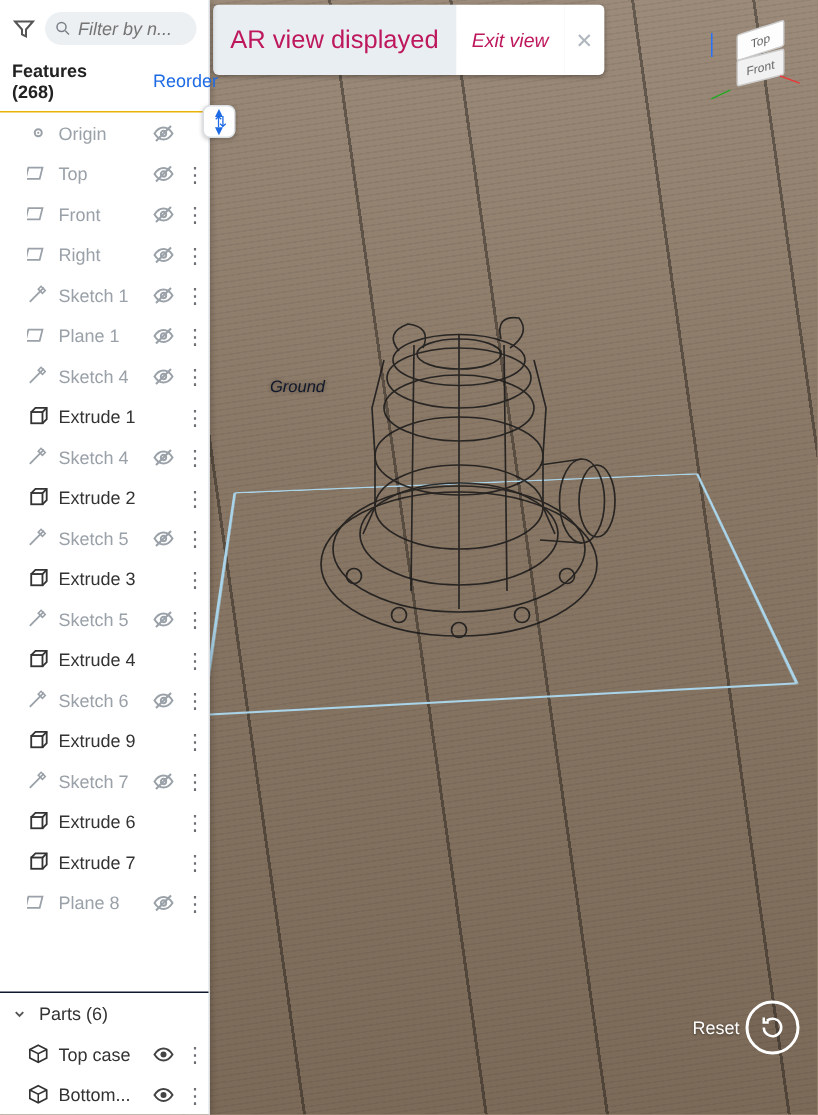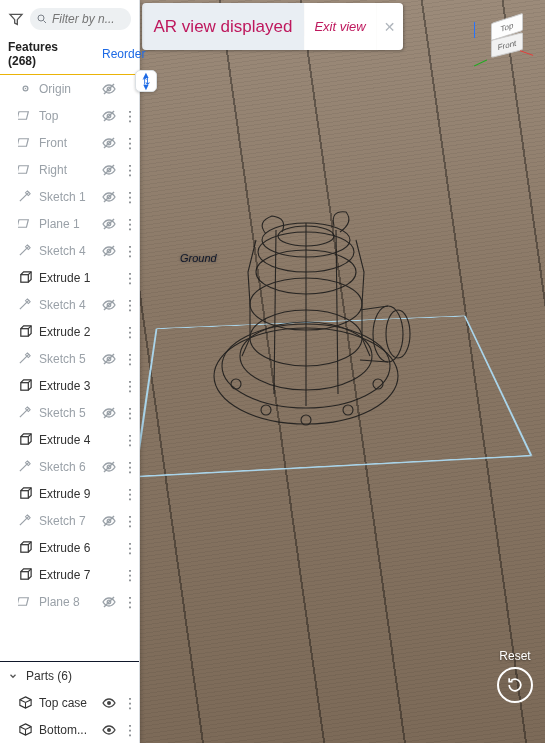--- a/index.html
+++ b/index.html
@@ -35,21 +35,21 @@
   
   .ground { position:absolute; left:148px; top:250px; width:350px; height:270px; border:2px solid #a9d4ea; transform:perspective(900px) rotateX(58deg) rotateZ(-5deg); border-radius:2px; }
   .ground-label { position:absolute; left:180px; top:252px; color:#0f172a; font-size:11px; text-shadow:0 0 3px rgba(0,0,0,0.4);font-style:italic; }
 
   
   .model-wrap { position:absolute; left:206px; top:206px; width:215px; height:240px; opacity:0.93; }
   .model-wrap svg { width:100%; height:100%; }
 
   
   .actions { position:absolute; right:12px; bottom:40px; display:flex; flex-direction:column; gap:16px; align-items:center; }
-  .act { display:flex; flex-direction:column; align-items:center; gap:4px; }
+  .act { display:flex; flex-direction:row; align-items:center; gap:4px; }
   .act .lbl { color:#fff; font-size:12px; text-shadow:0 1px 2px rgba(0,0,0,0.5); }
   .act .btn { width:36px; height:36px; border-radius:50%; border:2px solid #fff; display:flex; align-items:center; justify-content:center; color:#fff; background:rgba(0,0,0,0.05); cursor:pointer; }
   .act.on .btn { background:rgba(255,255,255,0.4); color:#444; }
 
   
   .sidebar { position:absolute; left:0; top:0; width:140px; height:100%; background:#fff; border-right:1px solid #d9dde1; box-shadow:1px 0 4px rgba(0,0,0,0.2); display:flex; flex-direction:column; }
   .sb-search { display:flex; gap:6px; align-items:center; padding:8px 8px 6px; }
   .filter-icon { width:16px; color:#555; cursor:pointer; flex:0 0 auto; }
   .searchbox { flex:1; position:relative; }
   .searchbox input { width:100%; padding:4px 6px 4px 22px; border:none; background:#edf0f2; border-radius:12px; font-size:12px; font-style:italic; color:#7a8088; }

